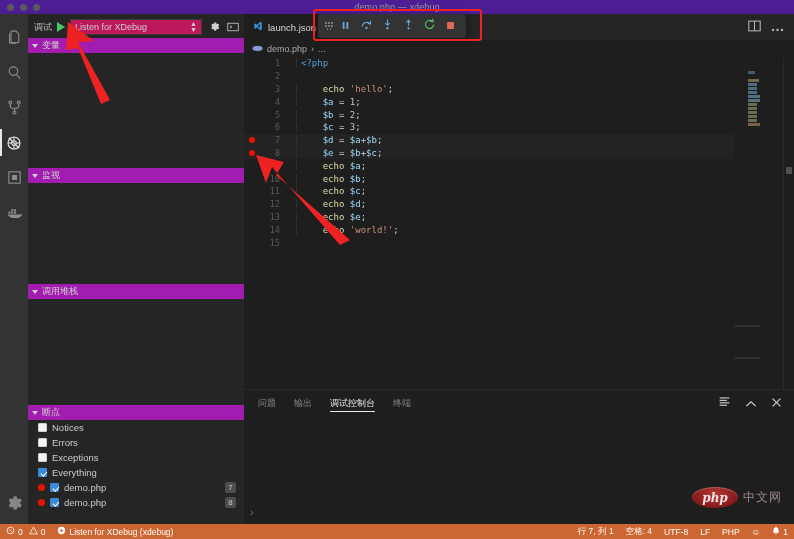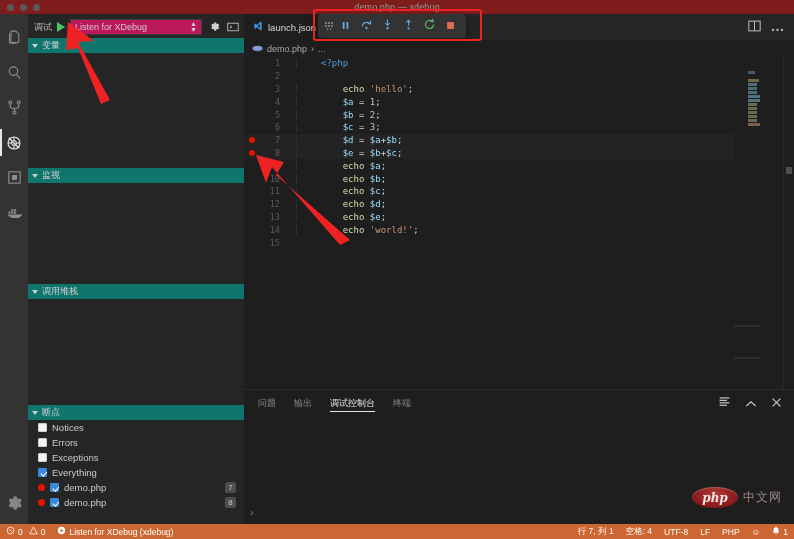--- a/index.html
+++ b/index.html
@@ -7,21 +7,21 @@
     width: 794px; height: 539px;
     background: #1e1e1e;
     font-family: "Liberation Sans", sans-serif;
     overflow: hidden;
     -webkit-font-smoothing: antialiased;
   }
   .app { position: relative; width: 794px; height: 539px; display: flex; flex-direction: column; }
 
   
   .titlebar {
-    height: 14px; background: #7f1d1d; flex: 0 0 14px;
+    height: 14px; background: #4c1d95; flex: 0 0 14px;
     display: flex; align-items: center; position: relative;
   }
   .traffic { display: flex; gap: 6px; padding-left: 7px; }
   .traffic span { width: 7px; height: 7px; border-radius: 50%; background: #5a5a5a; display: block; }
   .title-text {
     position: absolute; left: 0; right: 0; text-align: center;
     font-size: 9px; color: #9a9a9a; letter-spacing: .1px;
   }
 
   
@@ -62,21 +62,21 @@
   .cfg-select {
     flex: 1; height: 16px; background: #be185d; border: 1px solid #3c3c3c;
     color: #cccccc; font-size: 9px; display: flex; align-items: center;
     padding: 0 4px; position: relative; cursor: pointer;
   }
   .cfg-select .arrows { position: absolute; right: 4px; font-size: 7px; line-height: 6px; color: #cfcfcf; }
   .ico-btn { width: 14px; height: 14px; display: flex; align-items: center; justify-content: center; cursor: pointer; }
 
   .pane { display: flex; flex-direction: column; min-height: 0; }
   .pane-header {
-    height: 15px; background: #0f766e; display: flex; align-items: center;
+    height: 15px; background: #a21caf; display: flex; align-items: center;
     padding-left: 4px; gap: 3px; flex: 0 0 15px; cursor: pointer;
   }
   .pane-header .tw {
     width: 0; height: 0; border-left: 3.5px solid transparent; border-right: 3.5px solid transparent;
     border-top: 4px solid #cccccc; margin-right: 1px;
   }
   .pane-title { font-size: 9px; color: #cfcfcf; }
   .pane-body { background: #252526; overflow: hidden; }
 
   .pane-vars  .pane-body { height: 115px; }
@@ -122,21 +122,21 @@
   .code-area { flex: 1; position: relative; }
   .line {
     height: 12.8px; display: flex; align-items: center;
     font-family: "DejaVu Sans Mono", monospace; font-size: 9px; white-space: pre;
   }
   .line.bp-line { background: #232323; }
   .gutter-bp { width: 16px; display: flex; align-items: center; justify-content: center; flex: 0 0 16px; }
   .gutter-bp .d { width: 6.5px; height: 6.5px; border-radius: 50%; background: #e51400; }
   .lnum { width: 24px; text-align: right; color: #5a5a5a; flex: 0 0 24px; padding-right: 4px; font-size: 8.5px; }
   .fold { width: 10px; flex: 0 0 10px; }
-  .ltext { padding-left: 24px; border-left: 1px solid #2f2f2f; margin-left: 2px; flex: 1; }
+  .ltext { padding-left: 4px; border-left: 1px solid #2f2f2f; margin-left: 2px; flex: 1; }
   .kw  { color: #569cd6; }
   .var { color: #9cdcfe; }
   .fn  { color: #dcdcaa; }
   .str { color: #ce9178; }
   .num { color: #b5cea8; }
   .op  { color: #d4d4d4; }
 
   .minimap { width: 60px; flex: 0 0 60px; position: relative; background: #1e1e1e; }
   .mm-block { position: absolute; left: 14px; top: 14px; width: 14px; }
   .mm-line { height: 3px; margin-bottom: 1px; }

